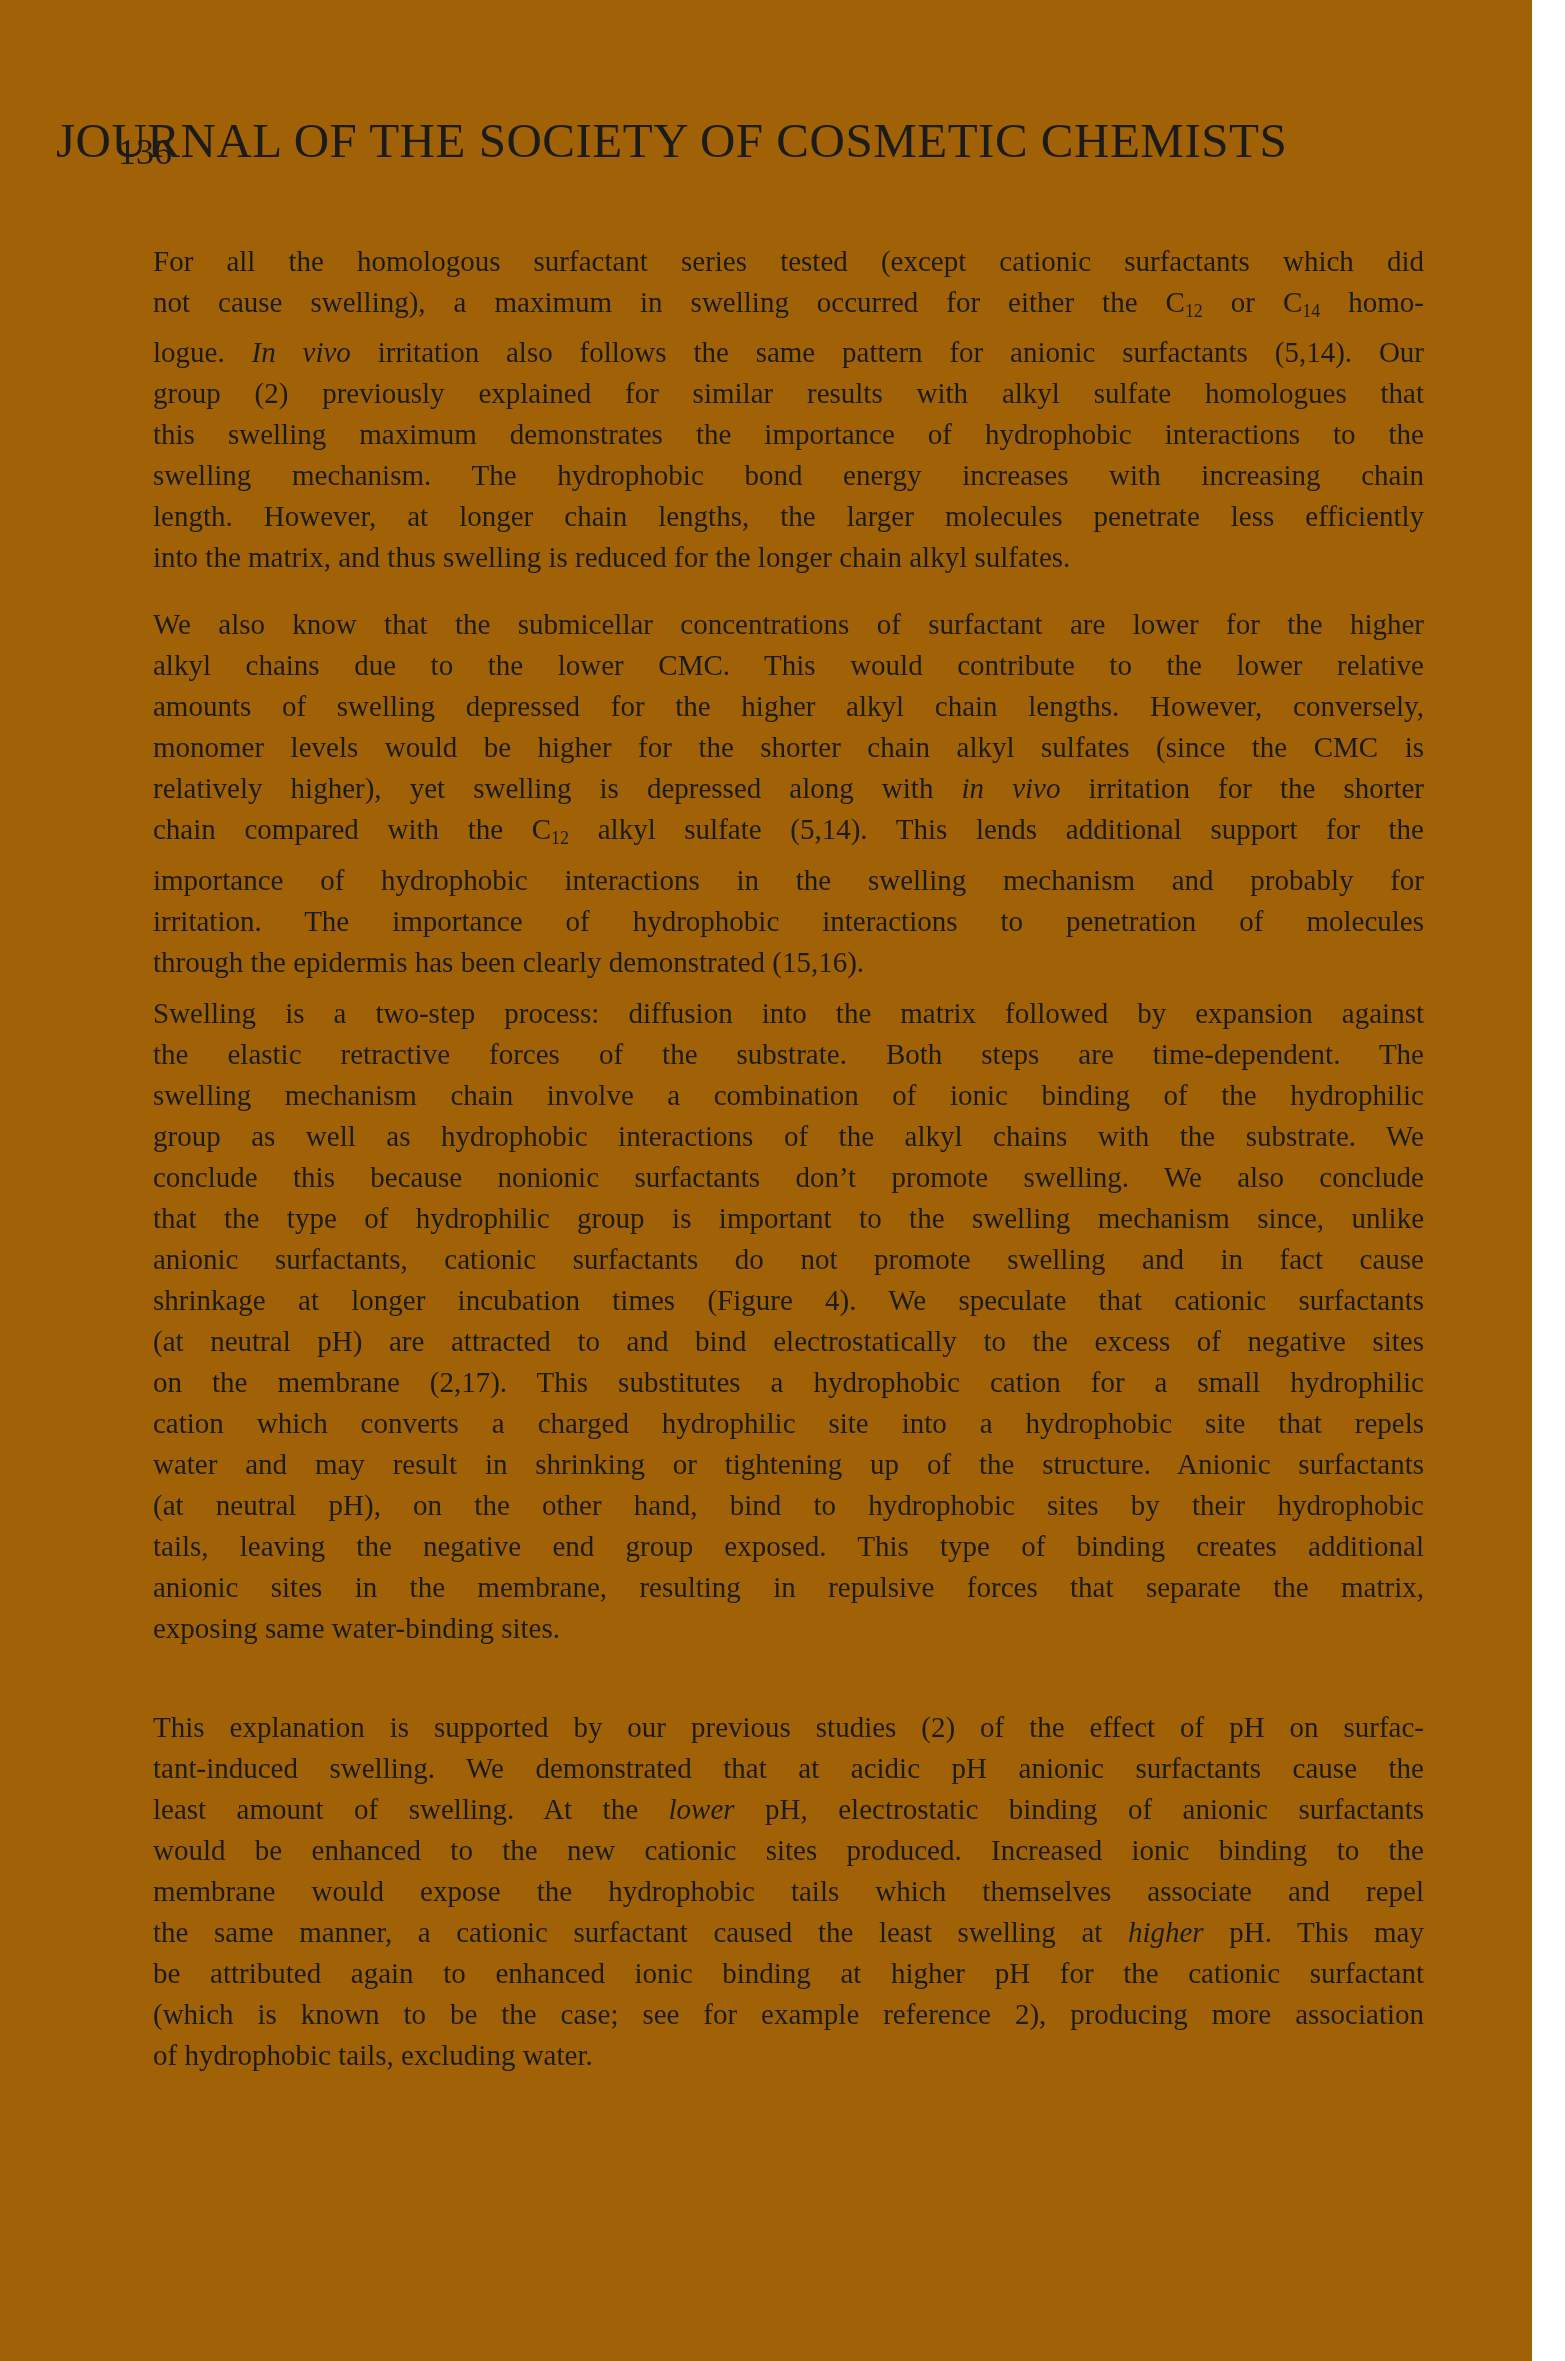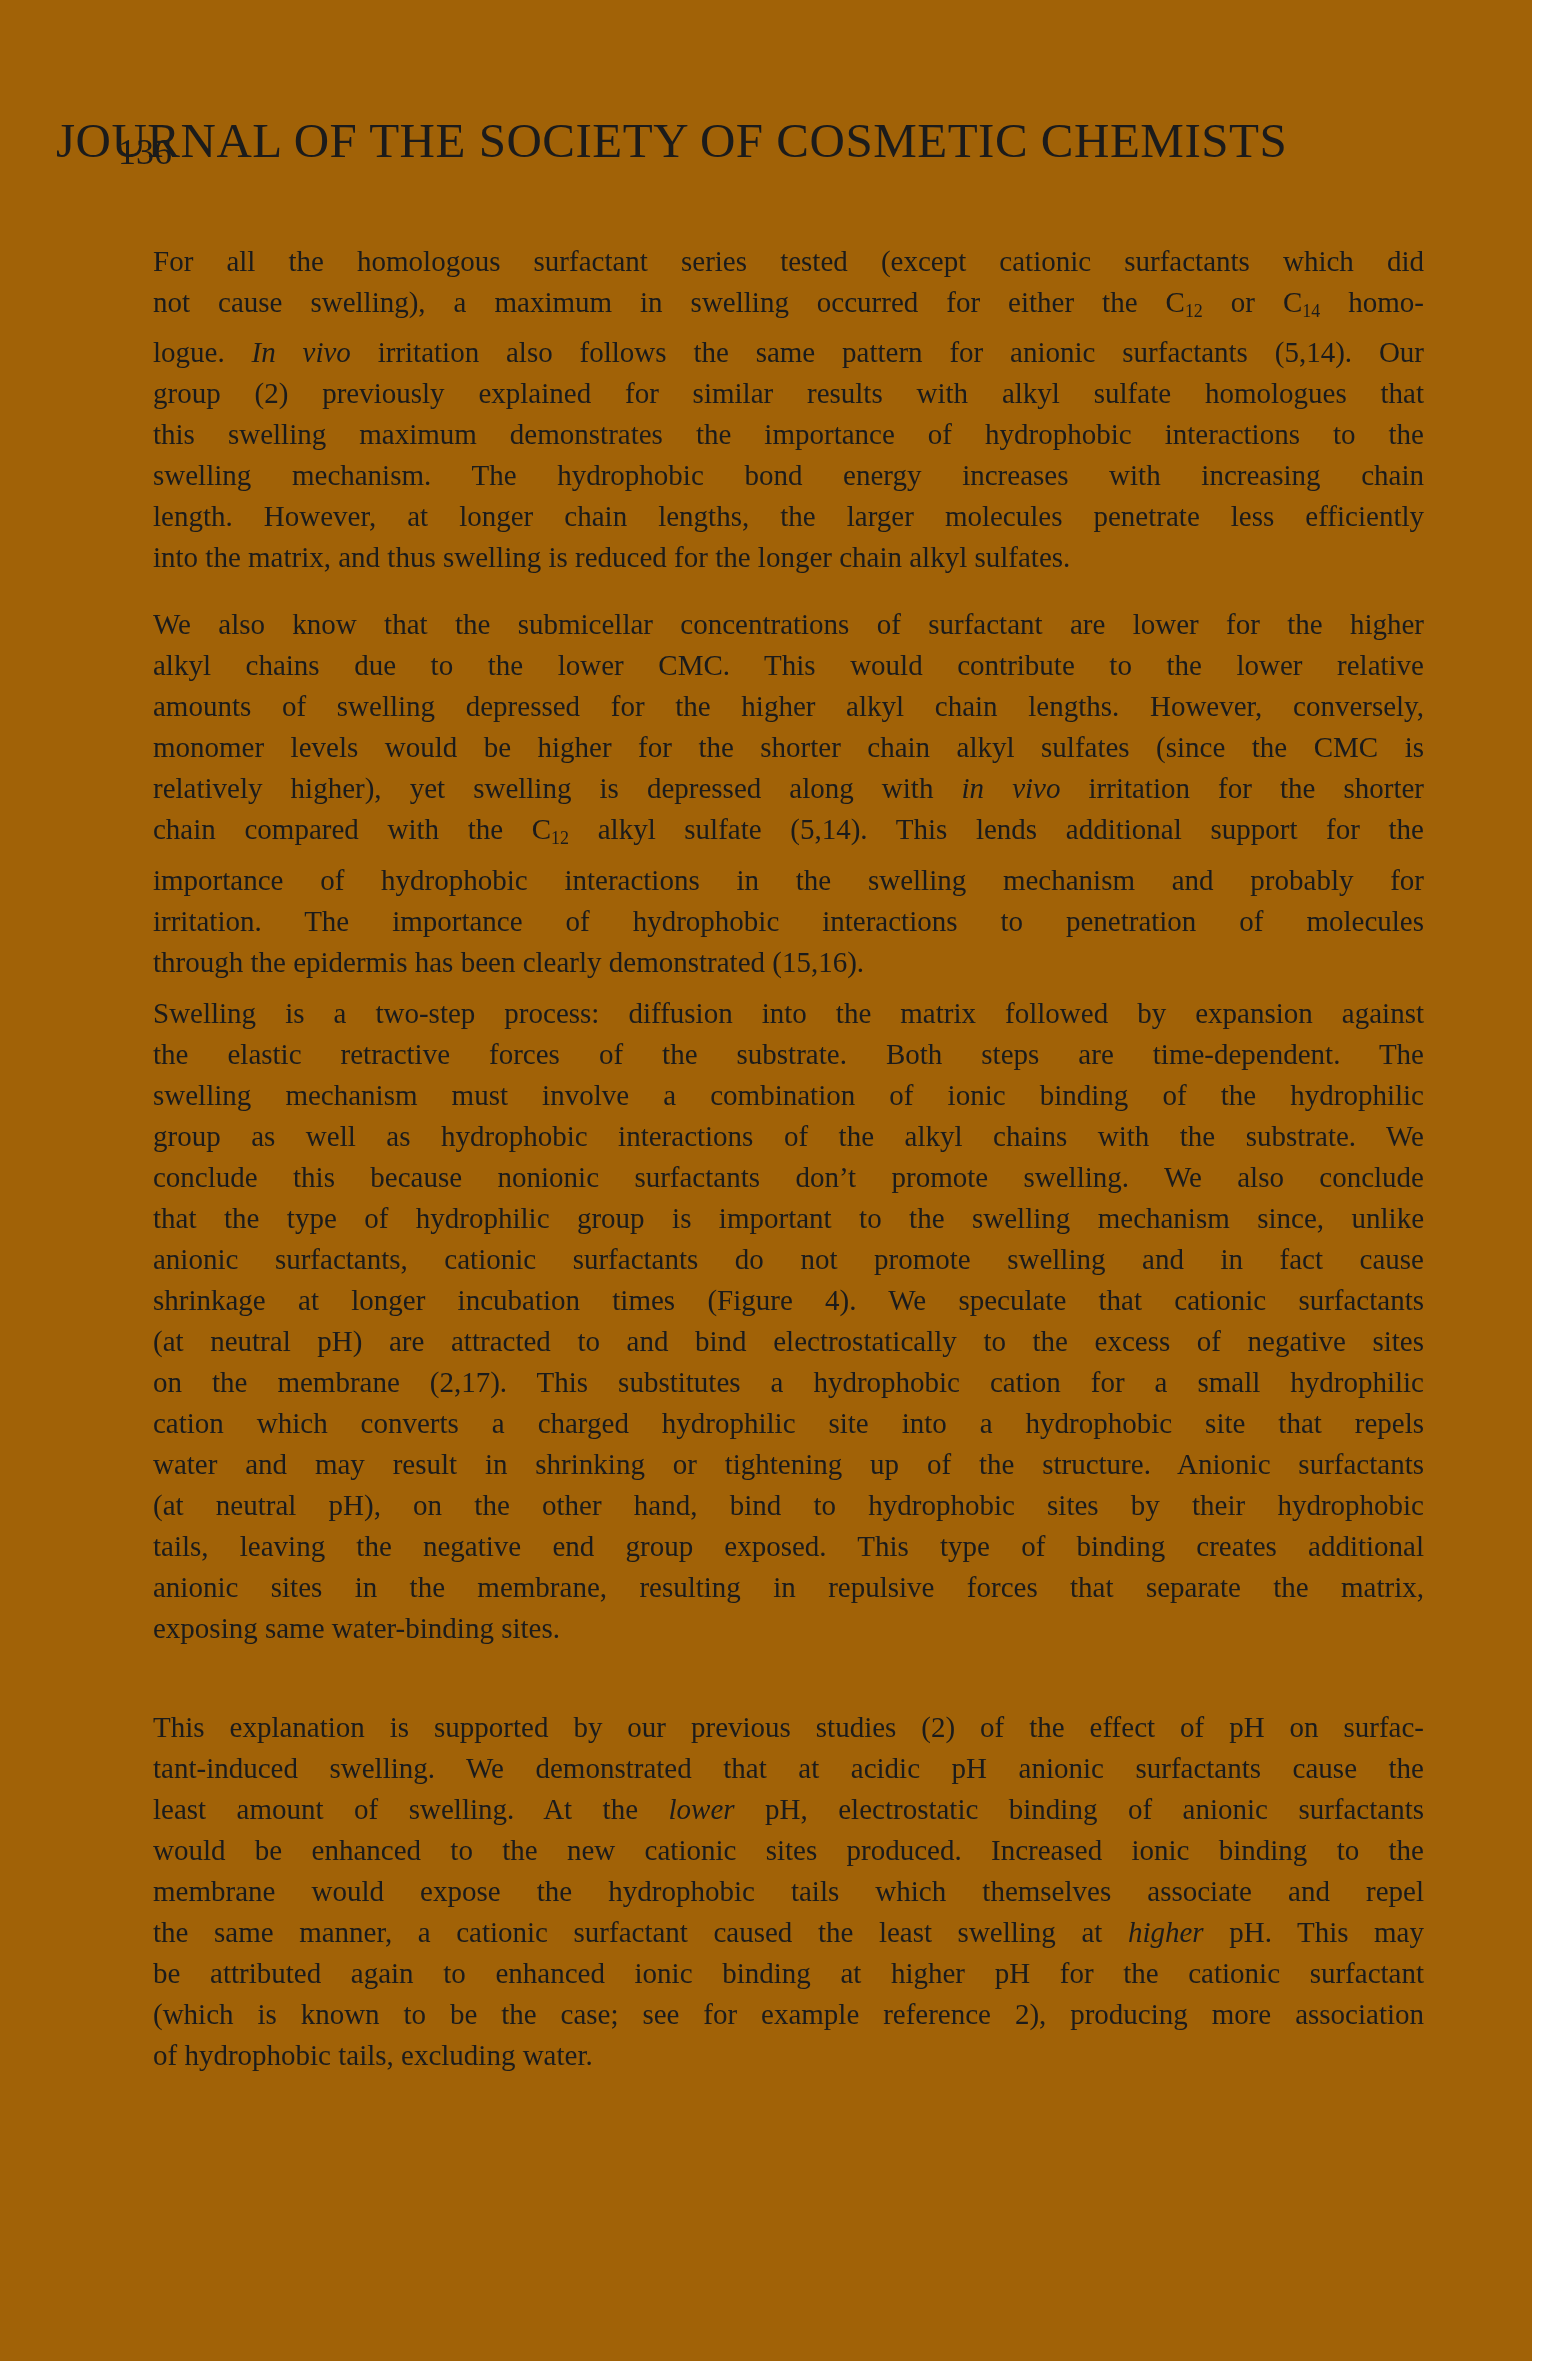--- a/index.html
+++ b/index.html
@@ -95,21 +95,21 @@
         <div class="line"><span>monomer levels would be higher for the shorter chain alkyl sulfates (since the CMC is</span></div>
         <div class="line"><span>relatively higher), yet swelling is depressed along with </span><span class="i">in vivo</span><span> irritation for the shorter</span></div>
         <div class="line"><span>chain compared with the C</span><span class="sub">12</span><span> alkyl sulfate (5,14). This lends additional support for the</span></div>
         <div class="line"><span>importance of hydrophobic interactions in the swelling mechanism and probably for</span></div>
         <div class="line"><span>irritation. The importance of hydrophobic interactions to penetration of molecules</span></div>
         <div class="line last"><span>through the epidermis has been clearly demonstrated (15,16).</span></div>
       </div>
       <div class="paragraph">
         <div class="line"><span>Swelling is a two-step process: diffusion into the matrix followed by expansion against</span></div>
         <div class="line"><span>the elastic retractive forces of the substrate. Both steps are time-dependent. The</span></div>
-        <div class="line"><span>swelling mechanism must involve a combination of ionic binding of the hydrophilic</span></div>
+        <div class="line"><span>swelling mechanism chain involve a combination of ionic binding of the hydrophilic</span></div>
         <div class="line"><span>group as well as hydrophobic interactions of the alkyl chains with the substrate. We</span></div>
         <div class="line"><span>conclude this because nonionic surfactants don’t promote swelling. We also conclude</span></div>
         <div class="line"><span>that the type of hydrophilic group is important to the swelling mechanism since, unlike</span></div>
         <div class="line"><span>anionic surfactants, cationic surfactants do not promote swelling and in fact cause</span></div>
         <div class="line"><span>shrinkage at longer incubation times (Figure 4). We speculate that cationic surfactants</span></div>
         <div class="line"><span>(at neutral pH) are attracted to and bind electrostatically to the excess of negative sites</span></div>
         <div class="line"><span>on the membrane (2,17). This substitutes a hydrophobic cation for a small hydrophilic</span></div>
         <div class="line"><span>cation which converts a charged hydrophilic site into a hydrophobic site that repels</span></div>
         <div class="line"><span>water and may result in shrinking or tightening up of the structure. Anionic surfactants</span></div>
         <div class="line"><span>(at neutral pH), on the other hand, bind to hydrophobic sites by their hydrophobic</span></div>

